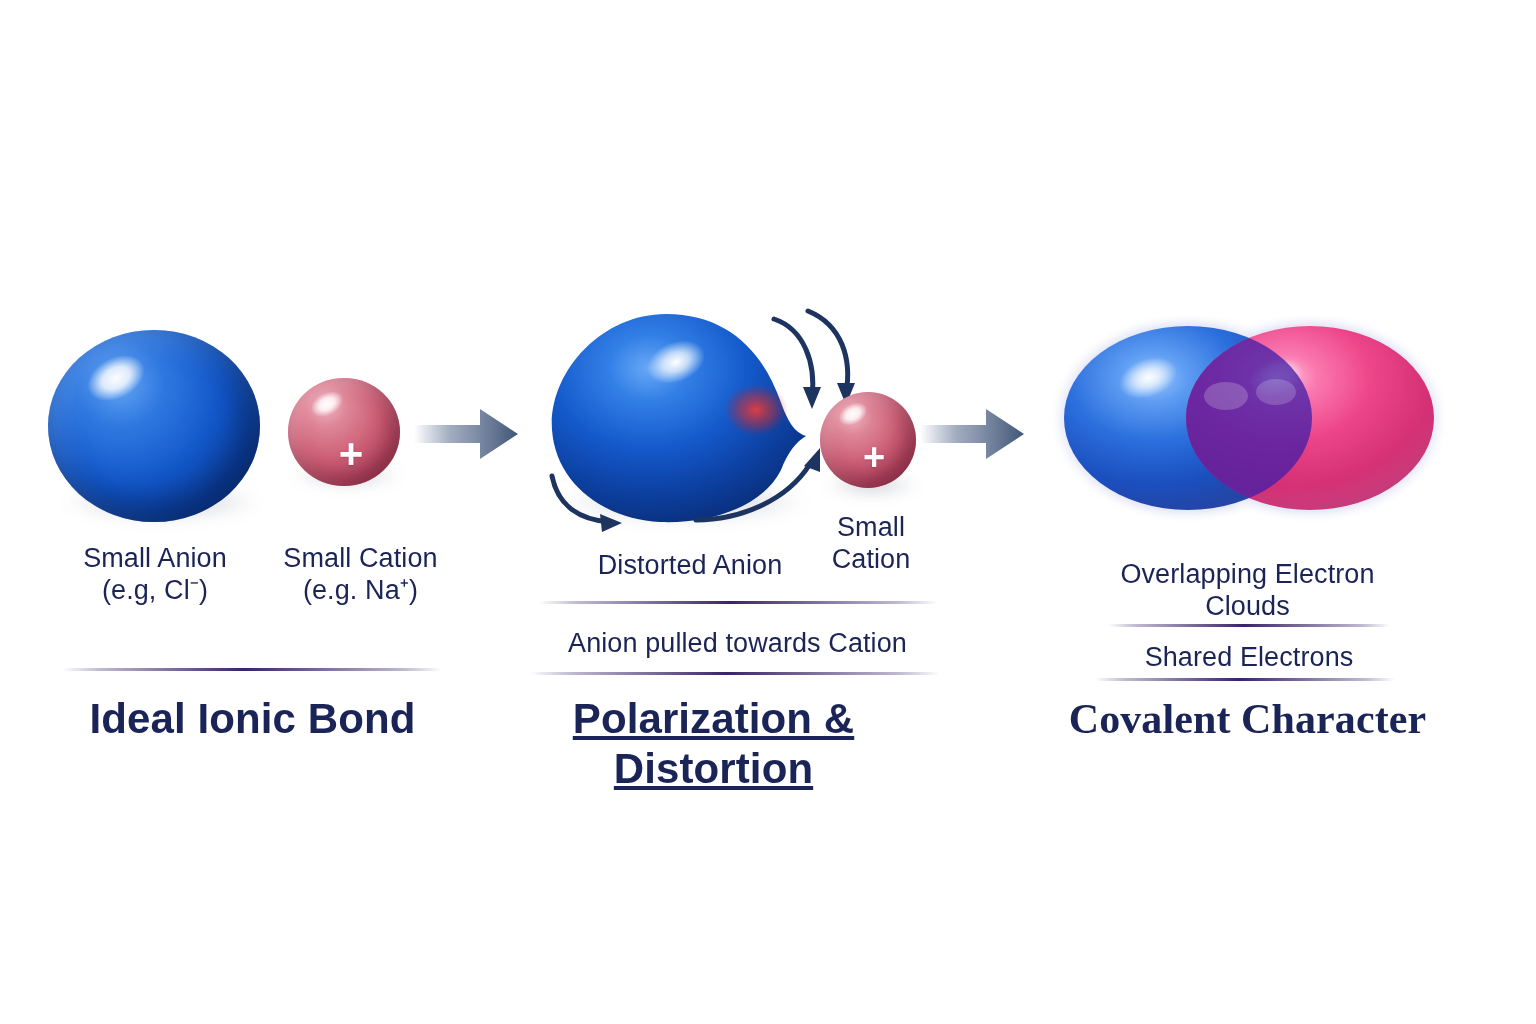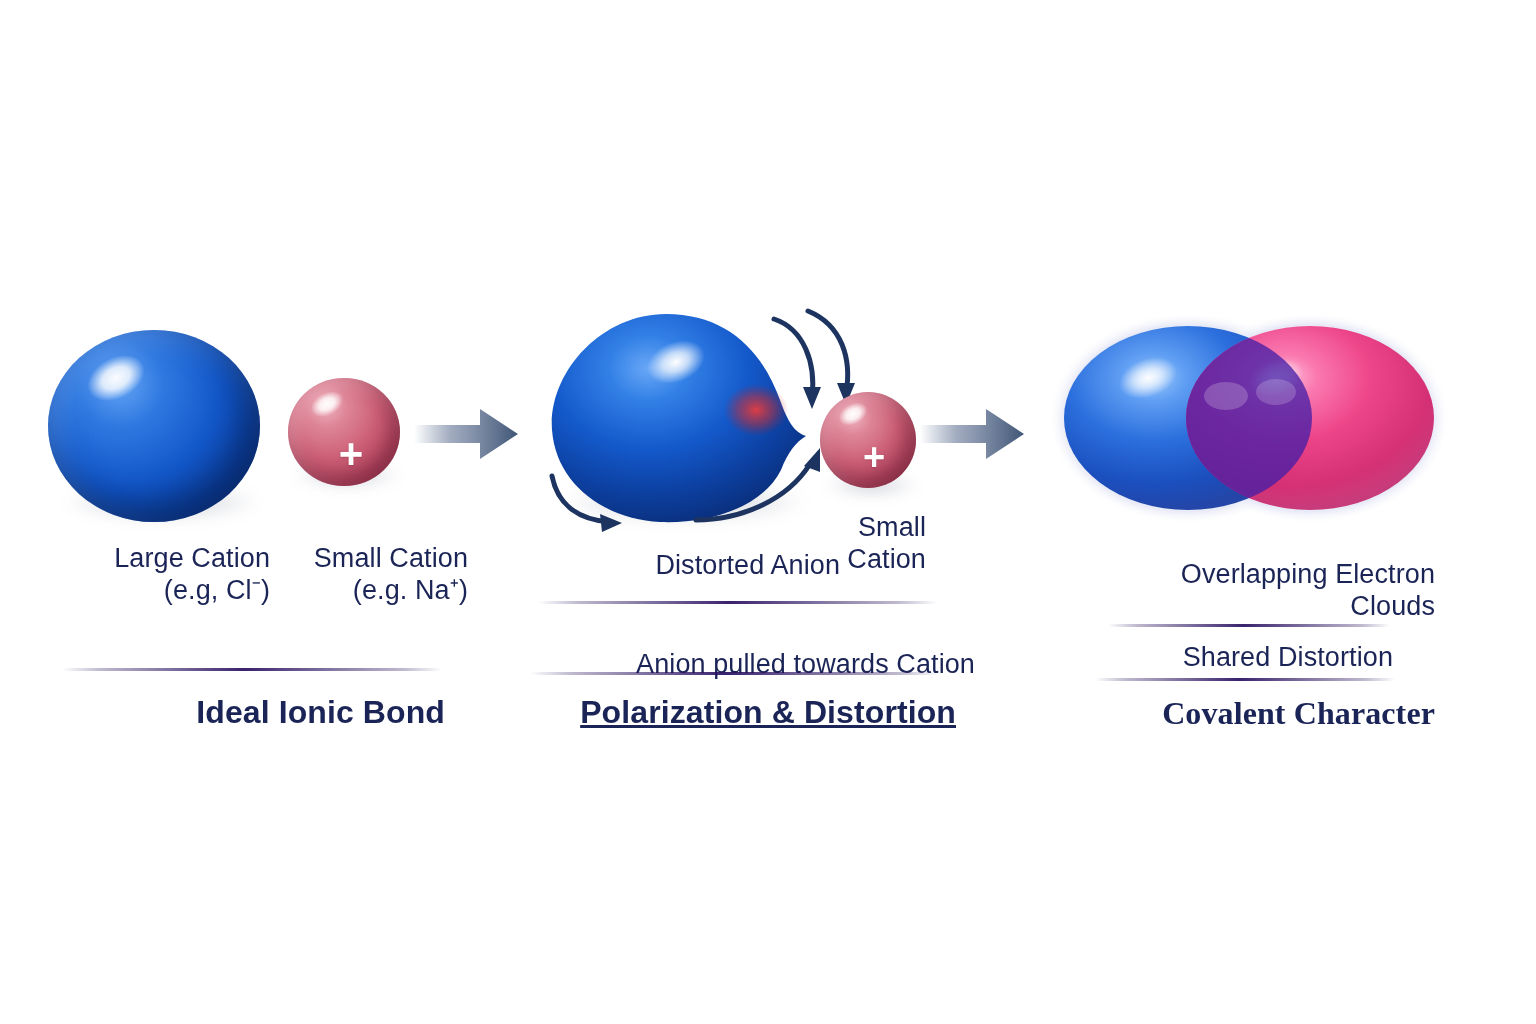--- a/index.html
+++ b/index.html
@@ -8,28 +8,28 @@
     background:#ffffff;
     font-family:"Liberation Sans", sans-serif;
     overflow:hidden;
     position:relative;
   }
   #stage{position:absolute;inset:0;}
 
   .txt{
     position:absolute;
     color:#1b2456;
-    text-align:right;
+    text-align:center;
     line-height:1.18;
     white-space:pre-line;
     letter-spacing:.1px;
   }
   .lbl{font-size:27px;font-weight:400;}
   .sub{font-size:27px;font-weight:400;}
-  .title{font-size:32px;font-weight:700;}
+  .title{font-size:42px;font-weight:700;}
 
   .divider{
     position:absolute;height:3px;border-radius:2px;
     background:linear-gradient(90deg,
        rgba(40,20,90,0) 0%,
        rgba(45,25,95,.30) 10%,
        rgba(40,16,96,.92) 48%,
        rgba(45,25,95,.30) 90%,
        rgba(40,20,90,0) 100%);
   }
@@ -90,21 +90,21 @@
     <div class="sphere anion-big" style="left:48px;top:330px;width:212px;height:192px;">
       <div class="hl" style="left:38px;top:28px;width:60px;height:40px;"></div>
     </div>
 
     <div class="shadow" style="left:292px;top:462px;width:110px;height:26px;"></div>
     <div class="sphere cation" style="left:288px;top:378px;width:112px;height:108px;">
       <div class="hl" style="left:22px;top:15px;width:34px;height:22px;"></div>
       <div class="plus" style="left:48px;top:55px;width:30px;font-size:42px;">+</div>
     </div>
 
-    <div class="txt lbl" style="left:40px;top:543px;width:230px;">Large Cation
+    <div class="txt lbl" style="left:40px;top:543px;width:230px;">Small Anion
 (e.g, Cl⁻)</div>
 
     <div class="txt lbl" style="left:253px;top:543px;width:215px;">Small Cation
 (e.g. Na⁺)</div>
 
     <div class="divider" style="left:62px;top:668px;width:380px;"></div>
 
     <div class="txt title" style="left:60px;top:694px;width:385px;">Ideal Ionic Bond</div>
   </div>
 
@@ -189,21 +189,21 @@
       <div class="plus" style="left:40px;top:46px;width:28px;font-size:38px;">+</div>
     </div>
 
     <div class="txt lbl" style="left:540px;top:550px;width:300px;">Distorted Anion</div>
 
     <div class="txt lbl" style="left:816px;top:512px;width:110px;">Small
 Cation</div>
 
     <div class="divider" style="left:538px;top:601px;width:400px;"></div>
 
-    <div class="txt sub" style="left:500px;top:649px;width:475px;">Anion pulled towards Cation</div>
+    <div class="txt sub" style="left:500px;top:628px;width:475px;">Anion pulled towards Cation</div>
 
     <div class="divider" style="left:530px;top:672px;width:410px;"></div>
 
     <div class="txt title" style="left:471px;top:694px;width:485px;text-decoration:underline;">Polarization &amp; Distortion</div>
   </div>
 
   <div class="bigarrow" style="left:918px;top:398px;width:110px;height:72px;">
     <svg width="110" height="72" viewBox="0 0 110 72">
       <defs>
         <linearGradient id="gA2" x1="0" y1="0" x2="1" y2="0">
@@ -265,20 +265,20 @@
         <ellipse cx="178" cy="96" rx="22" ry="14" fill="#ffffff" opacity=".20"></ellipse>
         <ellipse cx="228" cy="92" rx="20" ry="13" fill="#ffffff" opacity=".18"></ellipse>
       </svg>
     </div>
 
     <div class="txt lbl" style="left:1060px;top:547px;width:375px;margin-top:12px;">Overlapping Electron
 Clouds</div>
 
     <div class="divider" style="left:1108px;top:624px;width:282px;"></div>
 
-    <div class="txt sub" style="left:1105px;top:642px;width:288px;">Shared Distortion</div>
+    <div class="txt sub" style="left:1105px;top:642px;width:288px;">Shared Electrons</div>
 
     <div class="divider" style="left:1095px;top:678px;width:300px;"></div>
 
     <div class="txt title" style="left:1060px;top:695px;width:375px;font-family:Liberation Serif, serif;">Covalent Character</div>
   </div>
 
 </div>
 
 </body></html>

